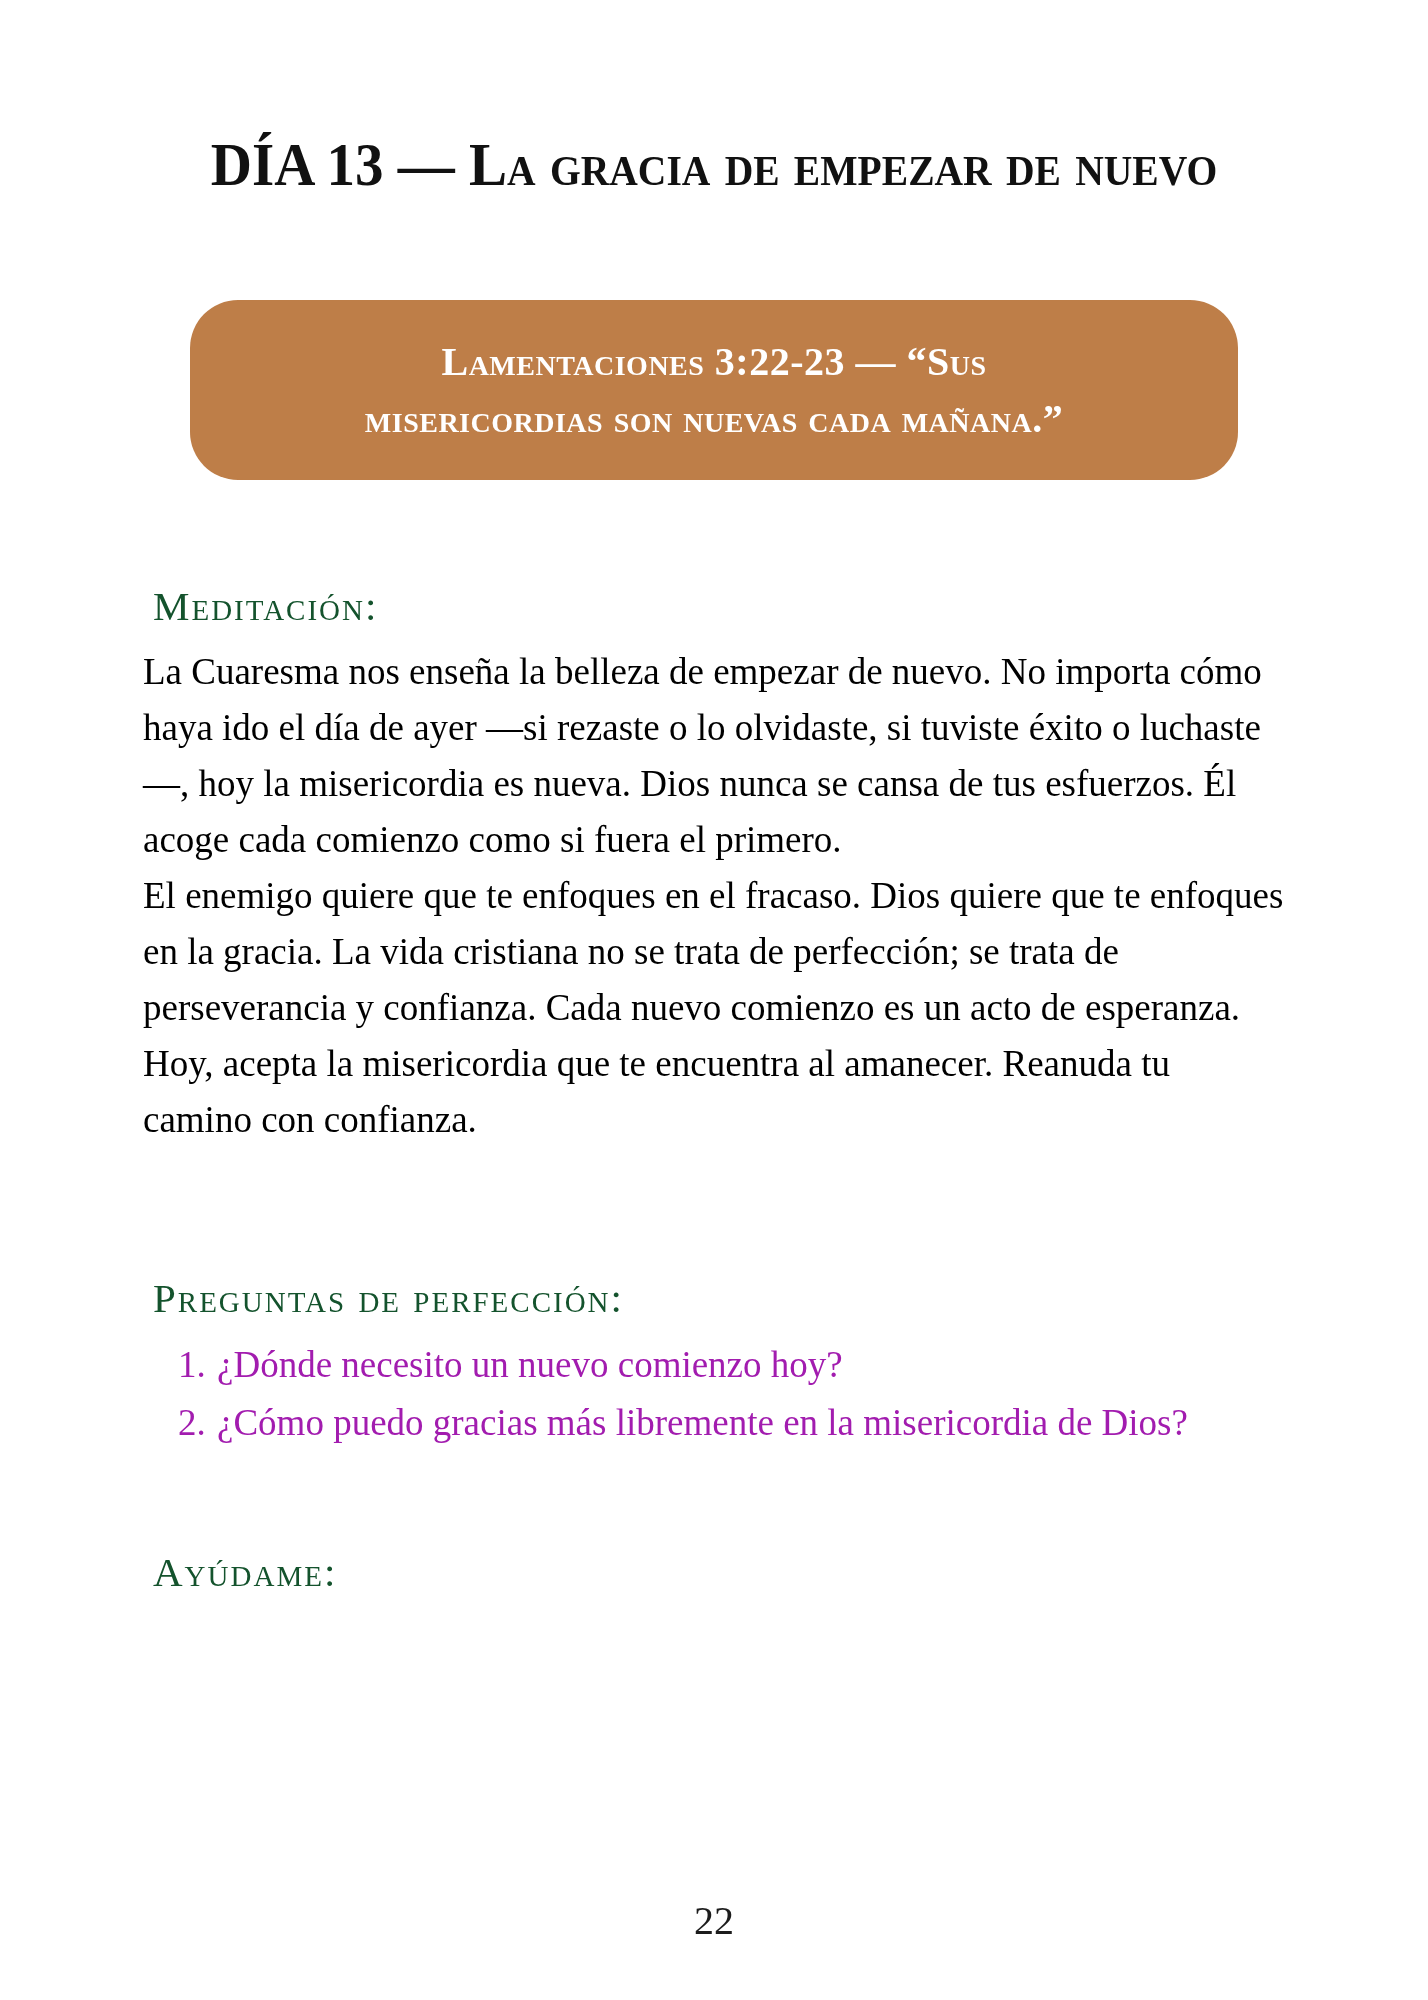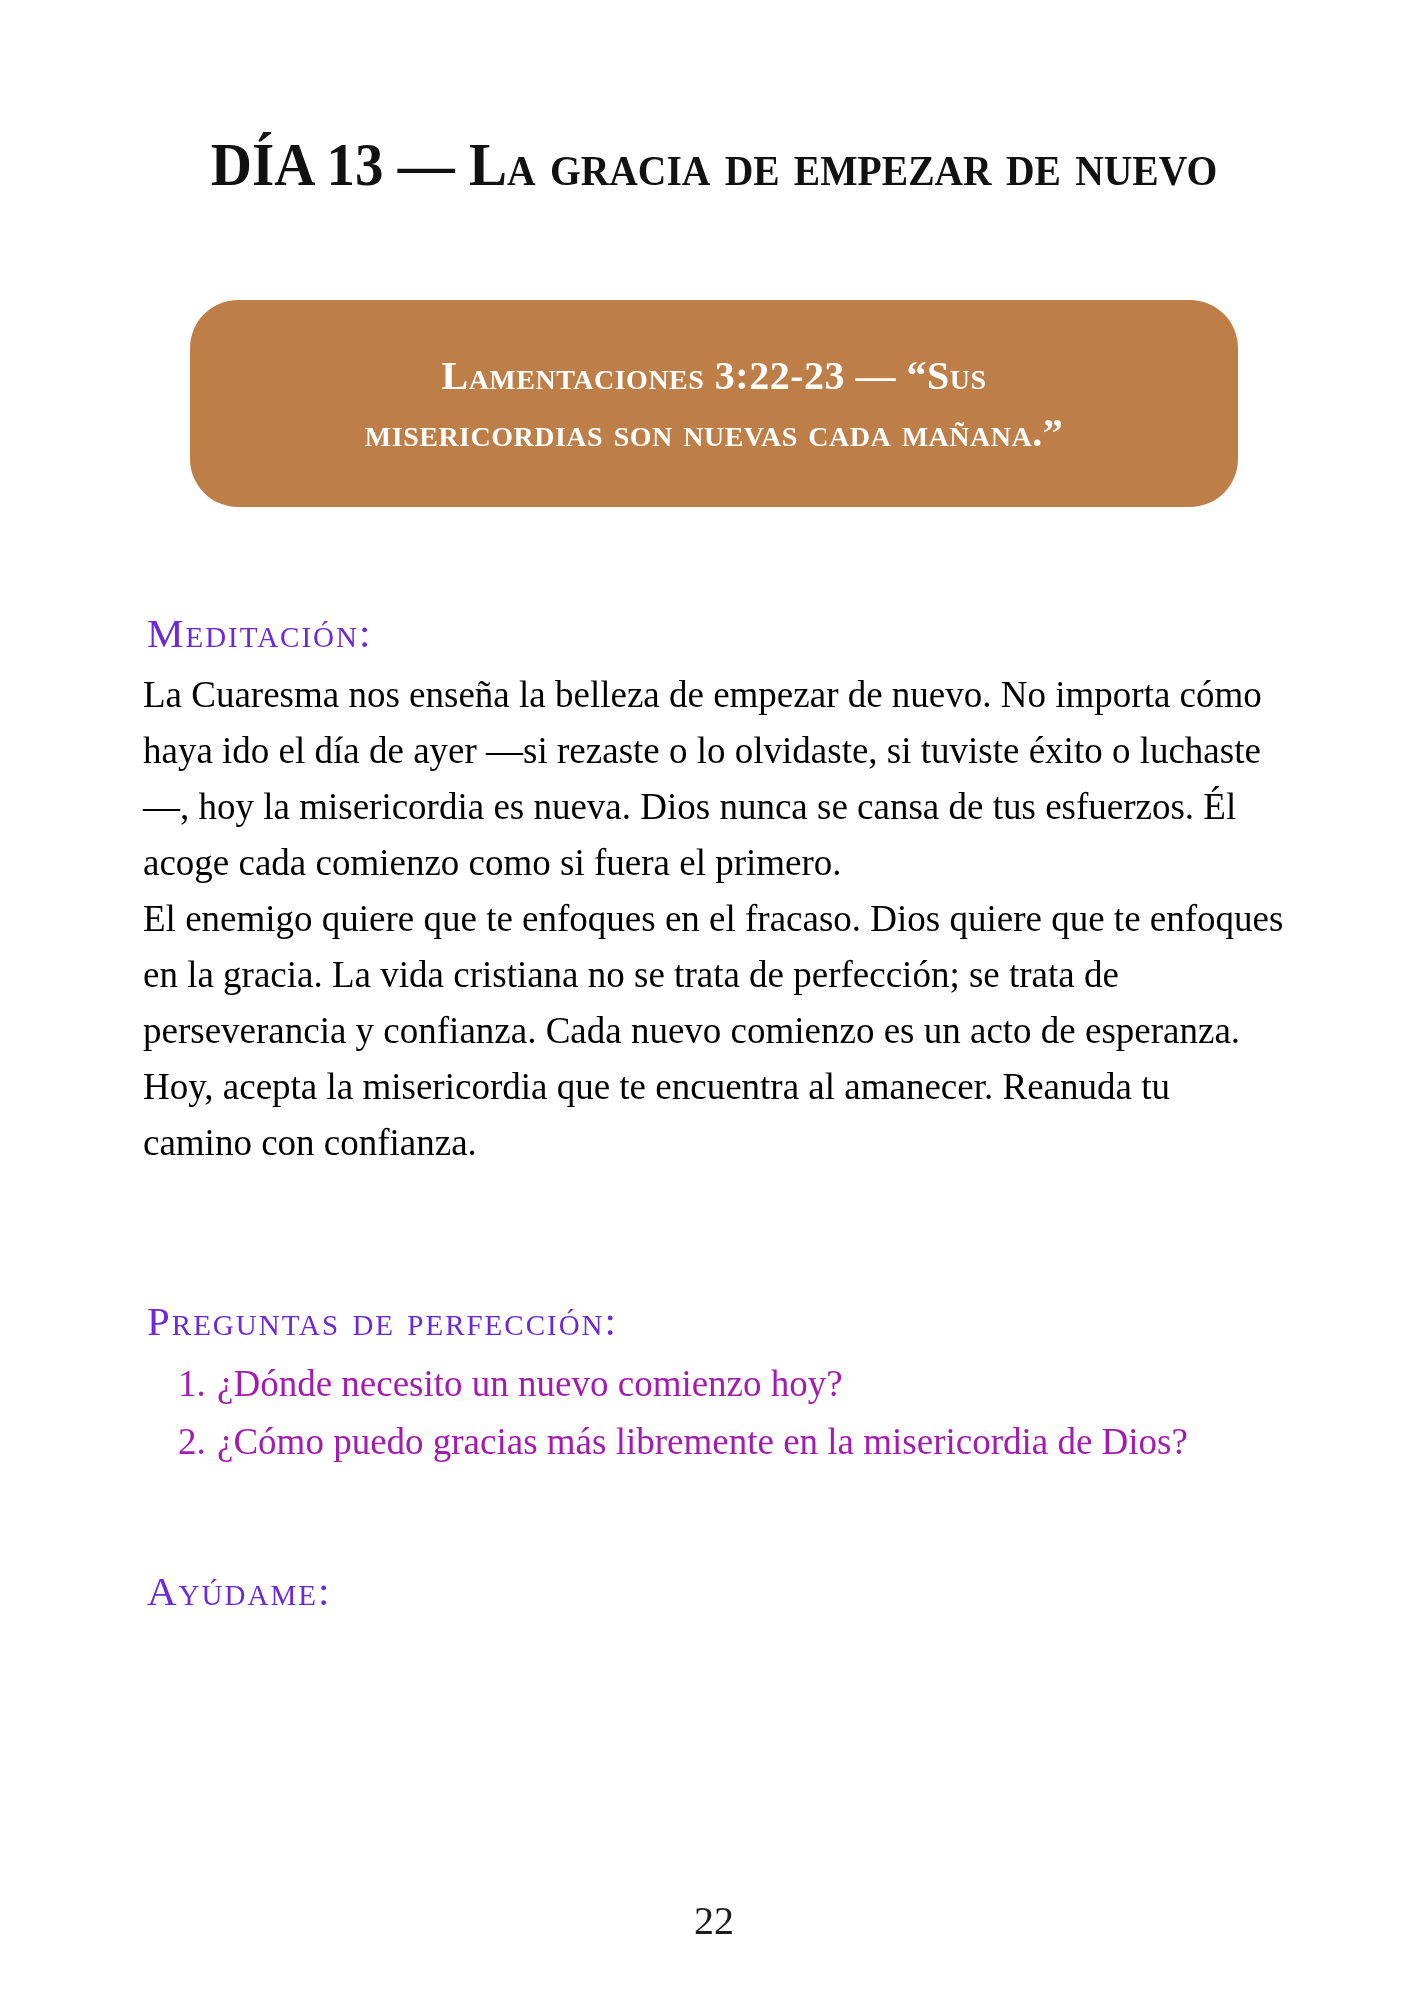--- a/index.html
+++ b/index.html
@@ -21,21 +21,21 @@
     font-size: 62px;
     line-height: 72px;
     color: #111111;
     white-space: nowrap;
     transform: scaleX(0.92);
     transform-origin: 50% 50%;
     letter-spacing: 0px;
   }
   .banner {
     width: 1048px;
-    height: 207px;
+    height: 180px;
     margin: 100px auto 0 auto;
     background: #BE7E48;
     border-radius: 48px;
     display: flex;
     align-items: center;
     justify-content: center;
     box-sizing: border-box;
     padding: 0 48px;
   }
   .banner-text {
@@ -45,27 +45,27 @@
     font-size: 40px;
     line-height: 57px;
     text-align: center;
     text-wrap: balance;
     letter-spacing: 0.5px;
   }
   .content {
     padding: 0 143px;
   }
   .section-heading {
-    margin: 4px;
+    margin: 10px;
     font-variant: small-caps;
     font-weight: 400;
     font-size: 41px;
     line-height: 56px;
     letter-spacing: 2px;
-    color: #6d28d9;
+    color: #14532d;
   }
   .meditation-section { margin-top: 98px; }
   .body-par {
     margin: 0;
     font-size: 37px;
     line-height: 56px;
     color: #000000;
   }
   .first-par { margin-top: 6px; }
   .questions-section { margin-top: 122px; }

